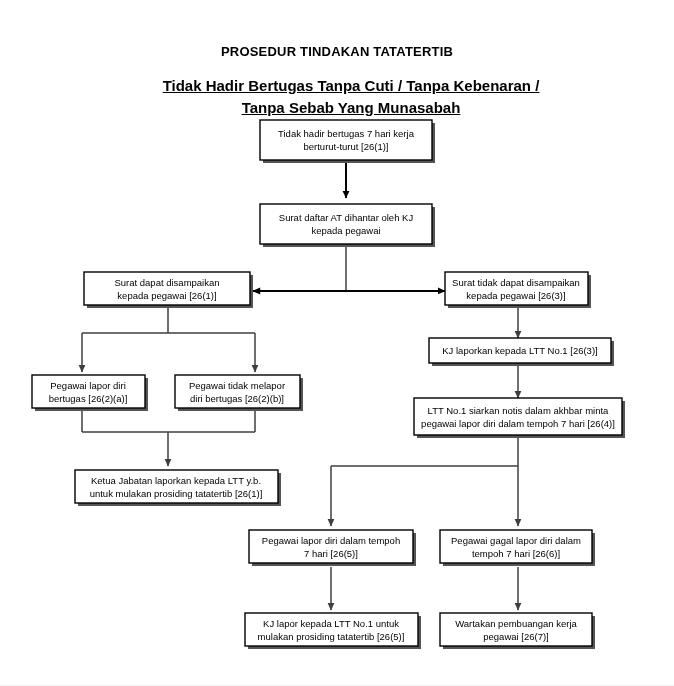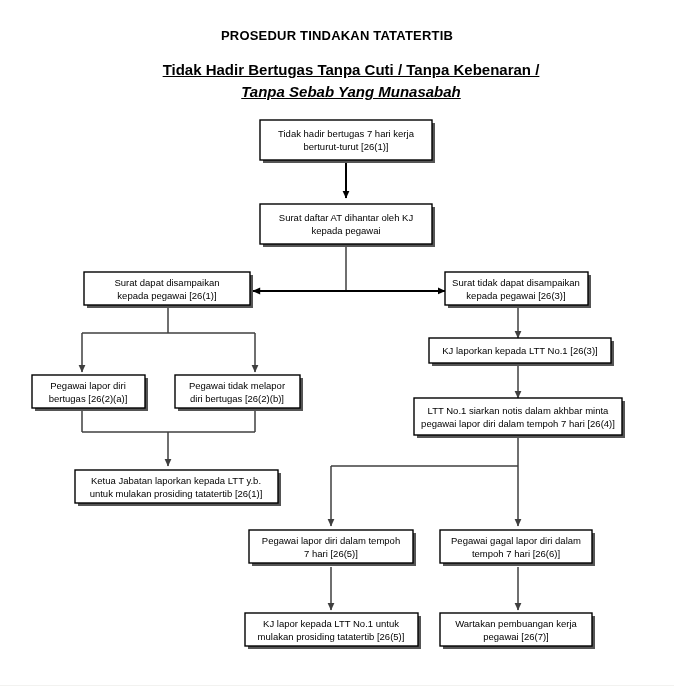--- a/index.html
+++ b/index.html
@@ -19,39 +19,39 @@
     position: relative;
     width: 674px;
     height: 686px;
     background: #ffffff;
     box-sizing: border-box;
     border-bottom: 1px solid #f2f2f0;
   }
   .titles {
     position: absolute;
     left: 0;
-    top: 0;
+    top: 16px;
     width: 674px;
     text-align: center;
   }
   .title-main {
     font-size: 13px;
     font-weight: bold;
     letter-spacing: 0.2px;
     margin-top: 28px;
   }
   .title-sub {
     font-size: 15px;
     font-weight: bold;
     text-decoration: underline;
     line-height: 22px;
     margin-top: 16px;
     margin-left: 28px;
   }
-  .title-sub .l2 { display: block; font-style: italic; }
+  .title-sub .l2 { display: block; }
   svg.flow {
     position: absolute;
     left: 0;
     top: 0;
   }
   .nodebox {
     fill: #ffffff;
     stroke: #000000;
     stroke-width: 1.4;
   }

